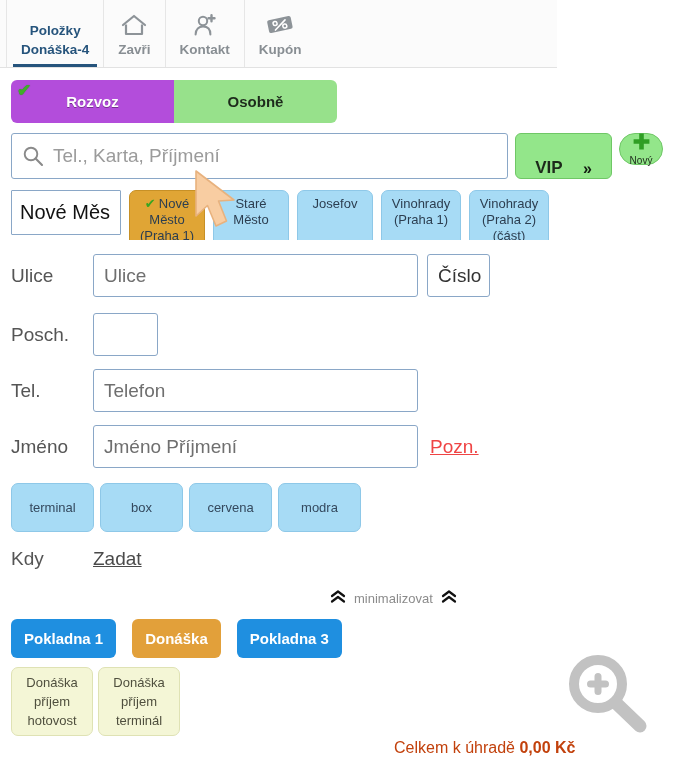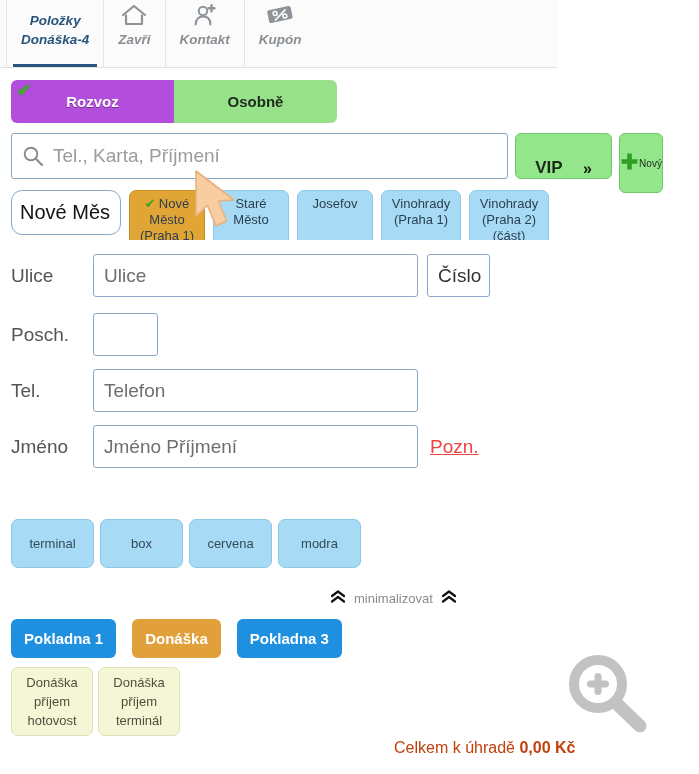--- a/index.html
+++ b/index.html
@@ -21,21 +21,20 @@
 
   
   .tabbar {
     position: absolute;
     left: 0; top: 0;
     width: 557px;
     height: 68px;
     background: #fbfbfb;
     border-bottom: 1px solid #e2e2e2;
     box-sizing: border-box;
-    font-style: italic;
   }
   .tabbar-inner {
     display: flex;
     align-items: flex-end;
     height: 100%;
     padding-left: 6px;
   }
   .tab {
     position: relative;
     display: flex;
@@ -55,21 +54,21 @@
     line-height: 18px;
     white-space: nowrap;
     font-weight: bold;
   }
   .tab .tab-line2 {
     font-size: 13.5px;
     color: #888e93;
     line-height: 19px;
     white-space: nowrap;
     font-weight: bold;
-    margin-bottom: 12px;
+    margin-bottom: 2px;
   }
   .tab.active .tab-line1,
   .tab.active .tab-line2 { color: #26547c; }
   .tab.active .tab-underline {
     position: absolute;
     left: 6px; right: 6px;
     bottom: 0;
     height: 3px;
     background: #26547c;
   }
@@ -167,26 +166,26 @@
     color: #1d2a1b;
   }
   .vip-btn .vip-chev {
     font-size: 16px;
     font-weight: bold;
     color: #121a11;
   }
   .novy-btn {
     margin-left: 7px;
     width: 44px;
-    height: 60px;
+    height: 32px;
     background: #93e68a;
     border: 1px solid #6fc766;
-    border-radius: 6px;
-    display: flex;
-    flex-direction: row;
+    border-radius: 16px;
+    display: flex;
+    flex-direction: column;
     align-items: center;
     justify-content: center;
     cursor: pointer;
     box-sizing: border-box;
   }
   .novy-btn .plus-icon {
     line-height: 1;
     margin-bottom: 1px;
   }
   .novy-btn .novy-label {
@@ -200,21 +199,21 @@
     left: 11px; top: 190px;
     display: flex;
     align-items: flex-start;
     height: 50px;
     overflow: hidden;
   }
   .district-input {
     width: 110px;
     height: 45px;
     border: 1px solid #8aa7c7;
-    border-radius: 11px;
+    border-radius: 1px;
     background: #fff;
     display: flex;
     align-items: center;
     padding-left: 8px;
     box-sizing: border-box;
     overflow: hidden;
     cursor: text;
   }
   .district-input span {
     font-size: 20px;
@@ -304,21 +303,20 @@
     background: #a7dbf5;
     border: 1px solid #8ec8e8;
     border-radius: 7px;
     display: flex;
     align-items: center;
     justify-content: center;
     font-size: 13px;
     color: #34495e;
     cursor: pointer;
     box-sizing: border-box;
-    margin-top: 36px;
   }
 
   
   .kdy-row {
     position: absolute;
     left: 11px; top: 548px;
     display: flex;
     align-items: center;
   }
   .kdy-label { width: 82px; font-size: 19px; color: #555; }
@@ -583,20 +581,24 @@
         <span>box</span>
       </div>
     <div class="tag-btn">
         <span>cervena</span>
       </div>
     <div class="tag-btn">
         <span>modra</span>
       </div>
   </div>
 
+  <div class="kdy-row">
+    <div class="kdy-label">Kdy</div>
+    <div class="kdy-link">Zadat</div>
+  </div>
 
   <div class="minimize-row">
     <span class="chev">
       <svg width="16" height="14" viewBox="0 0 16 14">
         <path d="M2 6 L8 1.5 L14 6" fill="none" stroke="#111" stroke-width="2.2" stroke-linecap="round" stroke-linejoin="round"></path>
         <path d="M2 11.5 L8 7 L14 11.5" fill="none" stroke="#111" stroke-width="2.2" stroke-linecap="round" stroke-linejoin="round"></path>
       </svg>
     </span>
     <span class="min-label">minimalizovat</span>
     <span class="chev">

